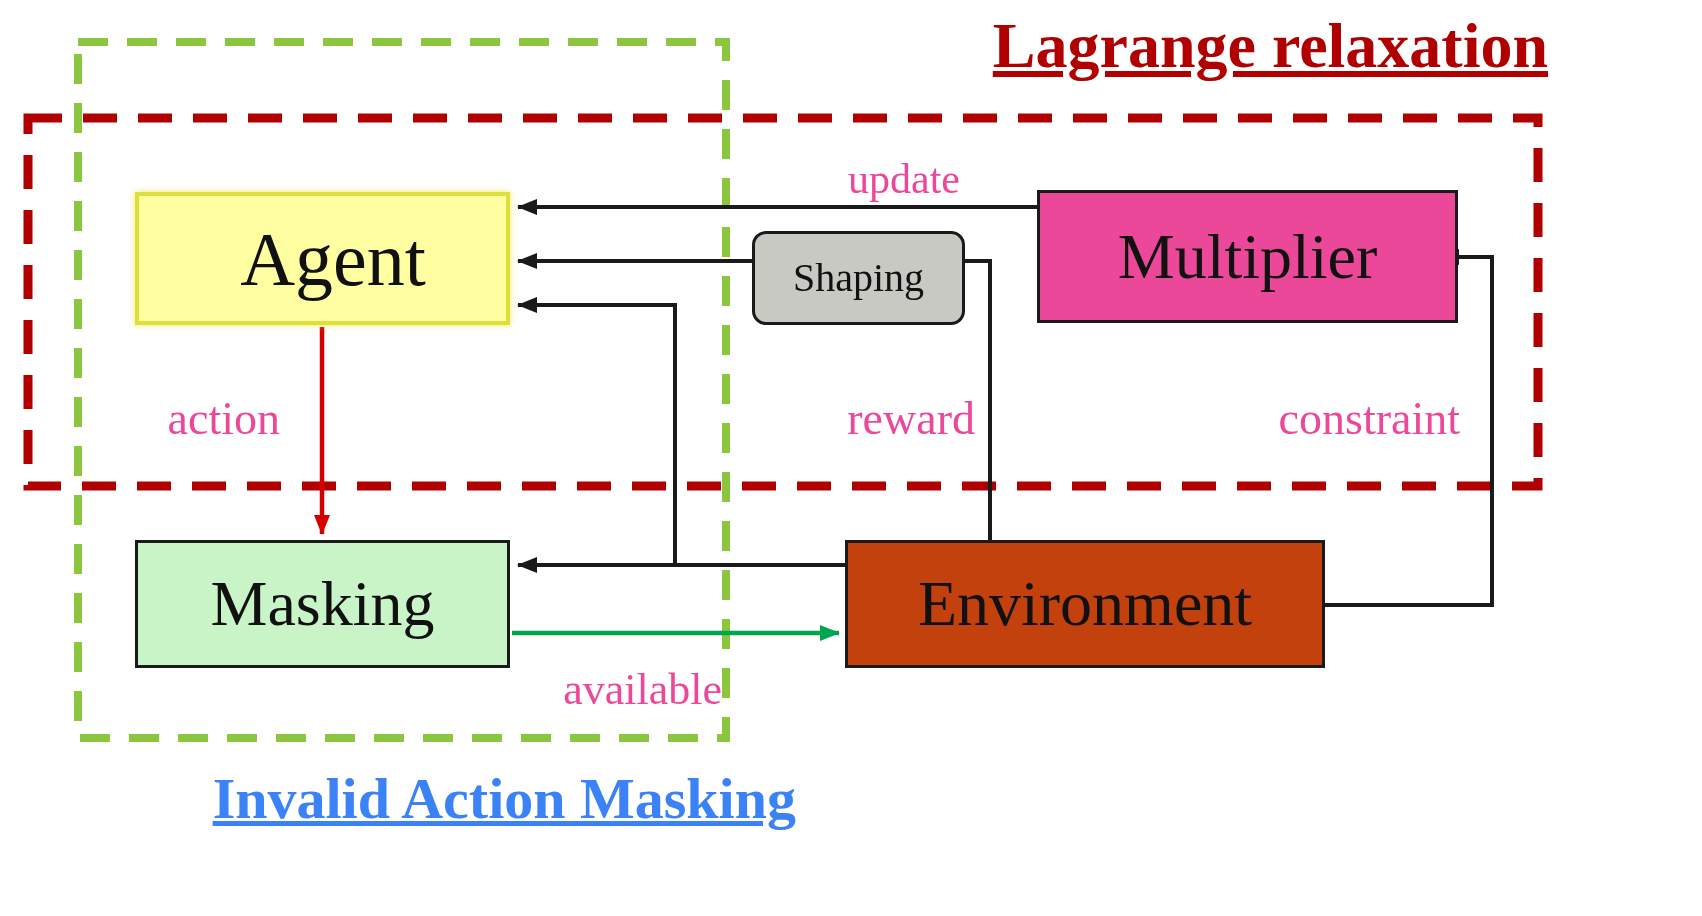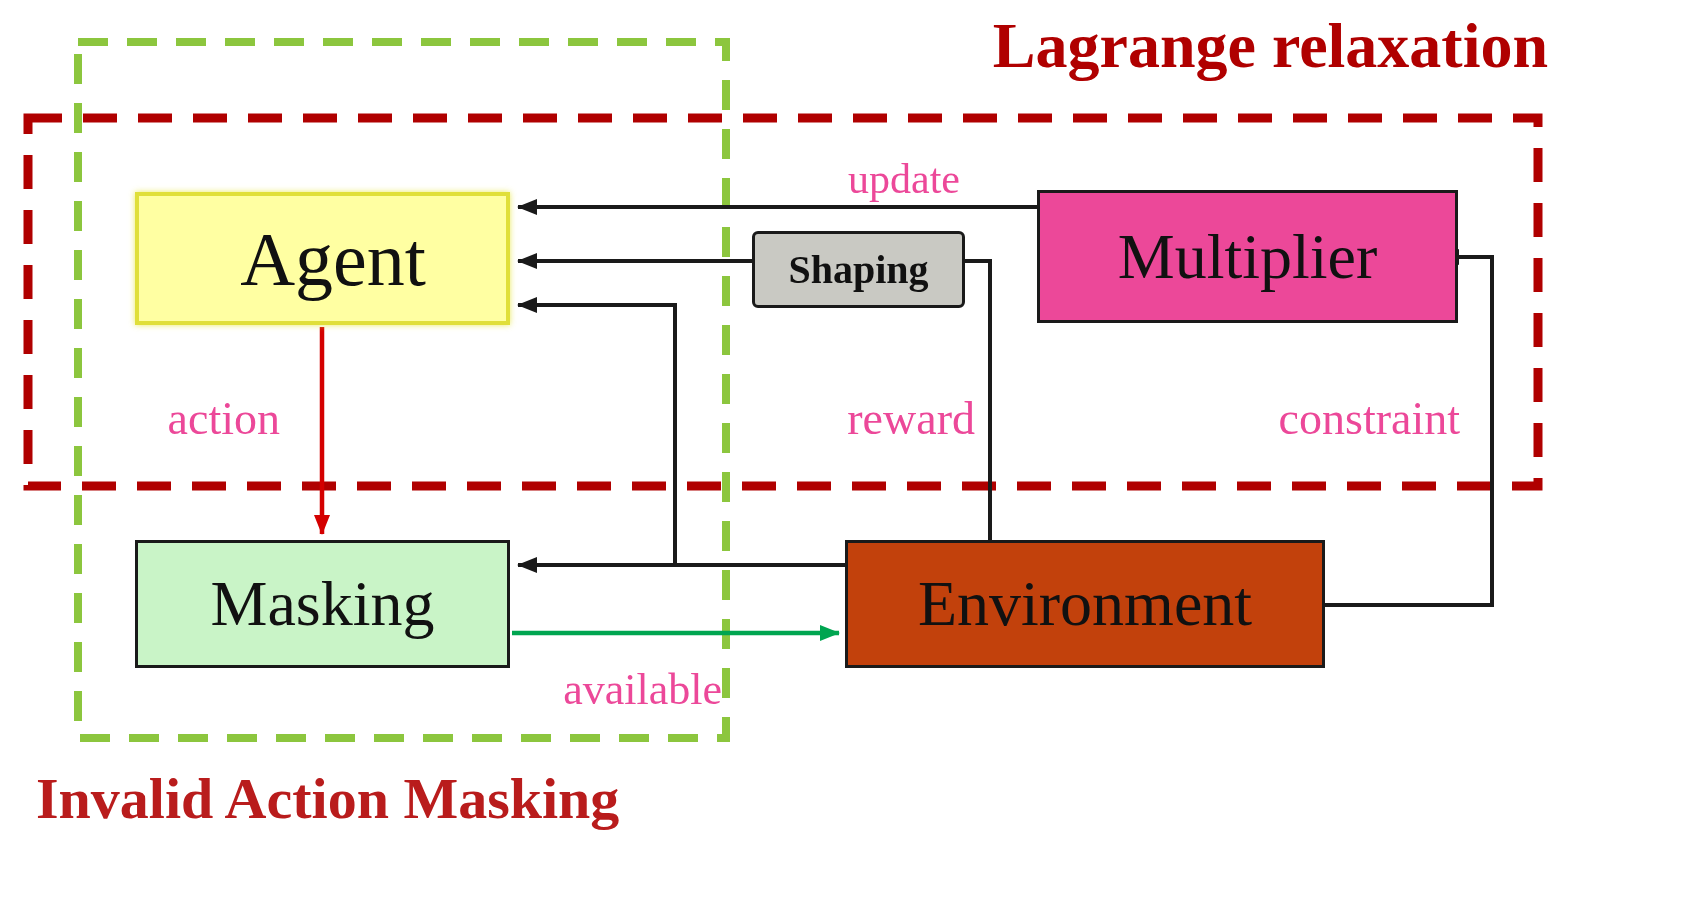--- a/index.html
+++ b/index.html
@@ -38,25 +38,24 @@
     box-shadow: 0 0 6px rgba(230,230,60,0.8);
     font-size: 76px;
     padding-left: 21px;
   }
   .node-multiplier {
     left: 1037px; top: 190px; width: 421px; height: 133px;
     background: #ec4899;
     font-size: 64px;
   }
   .node-shaping {
-    left: 752px; top: 231px; width: 213px; height: 77px;
+    left: 752px; top: 231px; width: 213px; height: 94px;
     background: #c9c9c3;
-    border-radius: 6px;
+    border-radius: 14px;
     font-size: 40px;
-    font-weight: bold;
   }
   .node-masking {
     left: 135px; top: 540px; width: 375px; height: 128px;
     background: #c9f4c7;
     font-size: 64px;
   }
   .node-environment {
     left: 845px; top: 540px; width: 480px; height: 128px;
     background: #c2410c;
     font-size: 64px;
@@ -71,32 +70,33 @@
   .lbl-update     { left: 790px;  top: 158px; width: 170px; font-size: 42px; }
   .lbl-action     { left: 115px;  top: 396px; width: 165px; }
   .lbl-observation{ left: 350px;  top: 396px; width: 310px; }
   .lbl-reward     { left: 785px;  top: 396px; width: 190px; }
   .lbl-constraint { left: 1185px; top: 396px; width: 275px; }
   .lbl-available  { left: 512px;  top: 668px; width: 210px; font-size: 44px; }
   .region-title {
     position: absolute;
     font-weight: bold;
     line-height: 1;
+    text-decoration: underline;
   }
   .title-lagrange {
     left: 808px; top: 14px; width: 740px;
     font-size: 64px;
     color: #b00000;
     text-align: right;
   }
   .title-iam {
     left: 36px; top: 770px; width: 760px;
     font-size: 58px;
-    color: #b91c1c;
-    text-align: left;
+    color: #3b82f6;
+    text-align: right;
   }
 </style>
 </head>
 <body>
 
 <div id="canvas">
 
   <svg id="arrow-layer" viewBox="0 0 1702 916" xmlns="http://www.w3.org/2000/svg">
     <defs>
       <marker id="ah-black" markerUnits="userSpaceOnUse" markerWidth="22" markerHeight="18" refX="19" refY="8" orient="auto">

